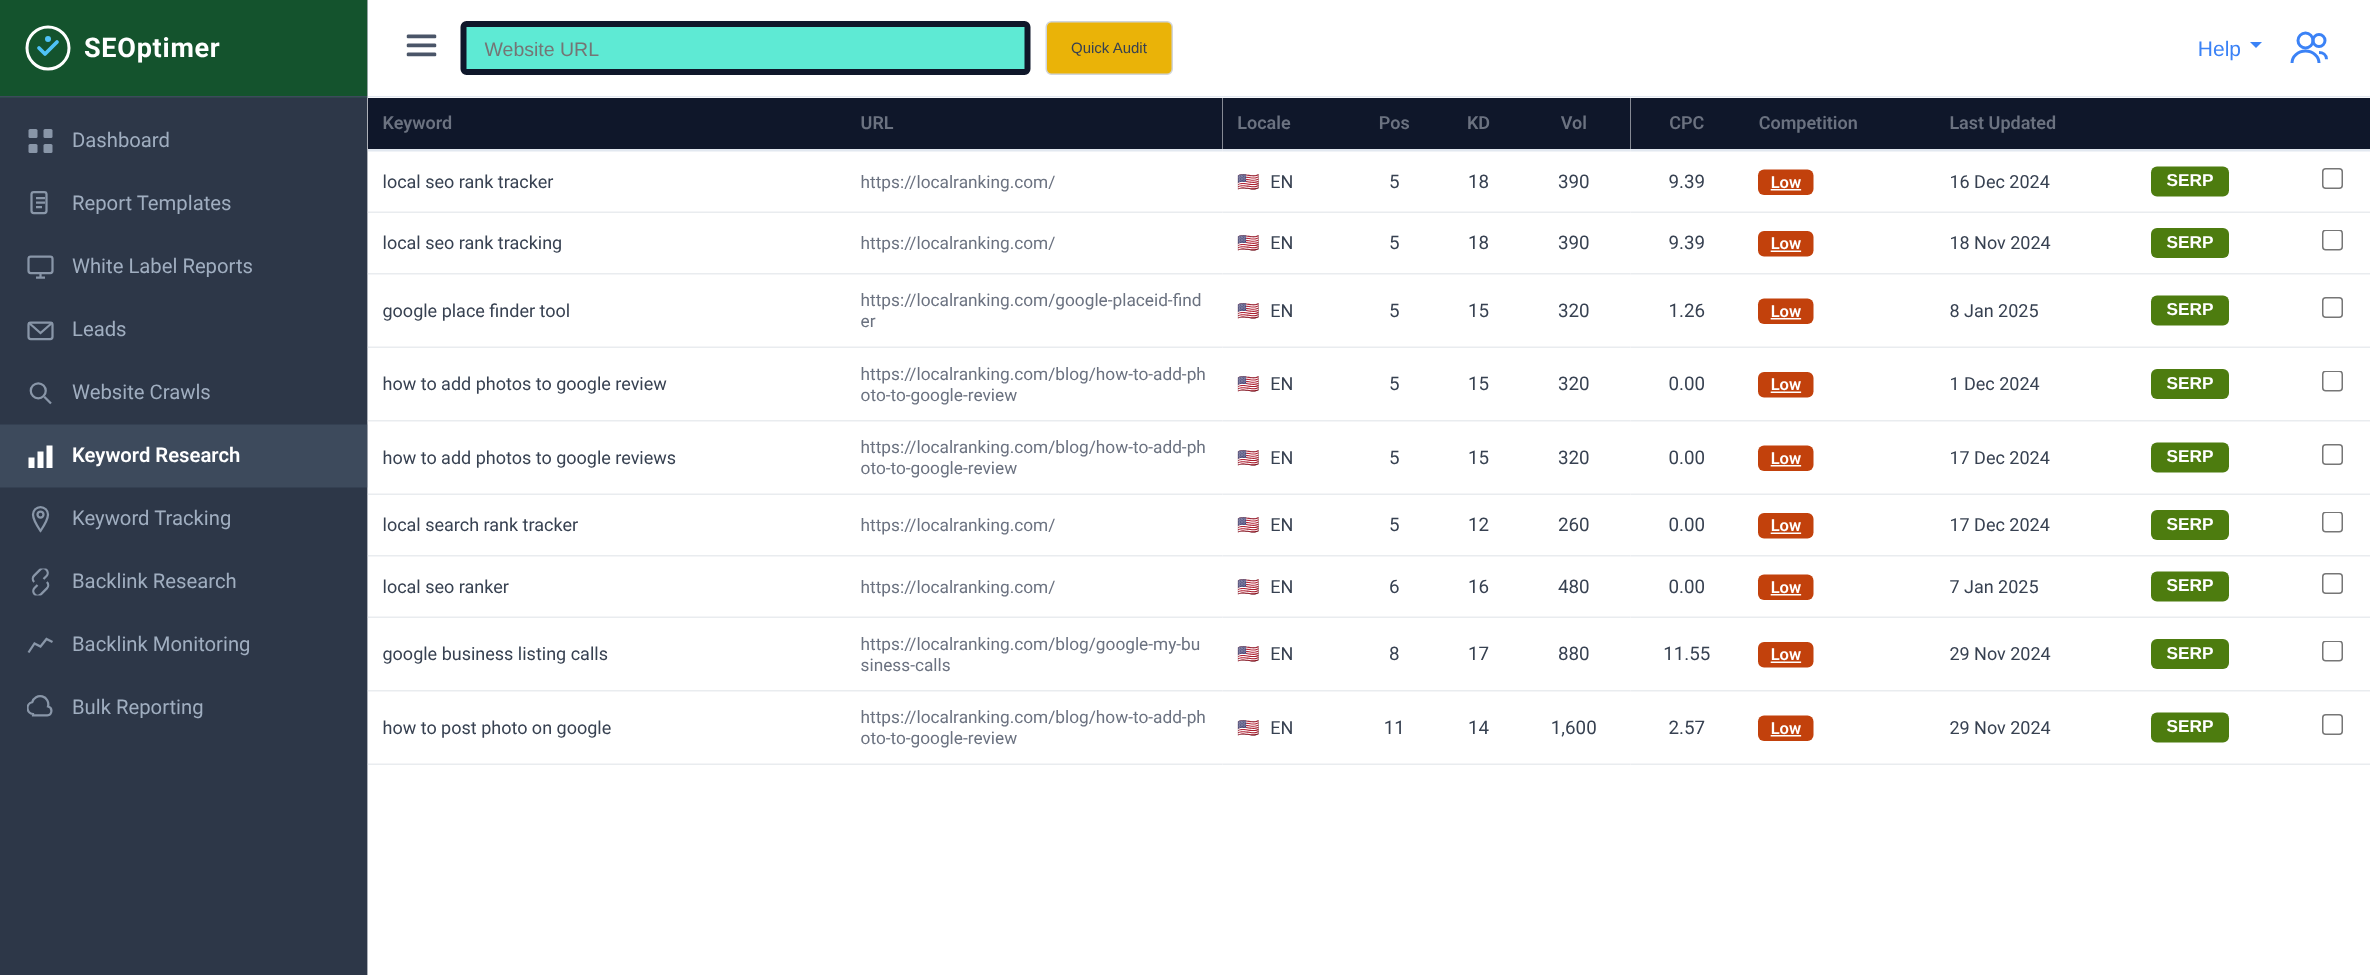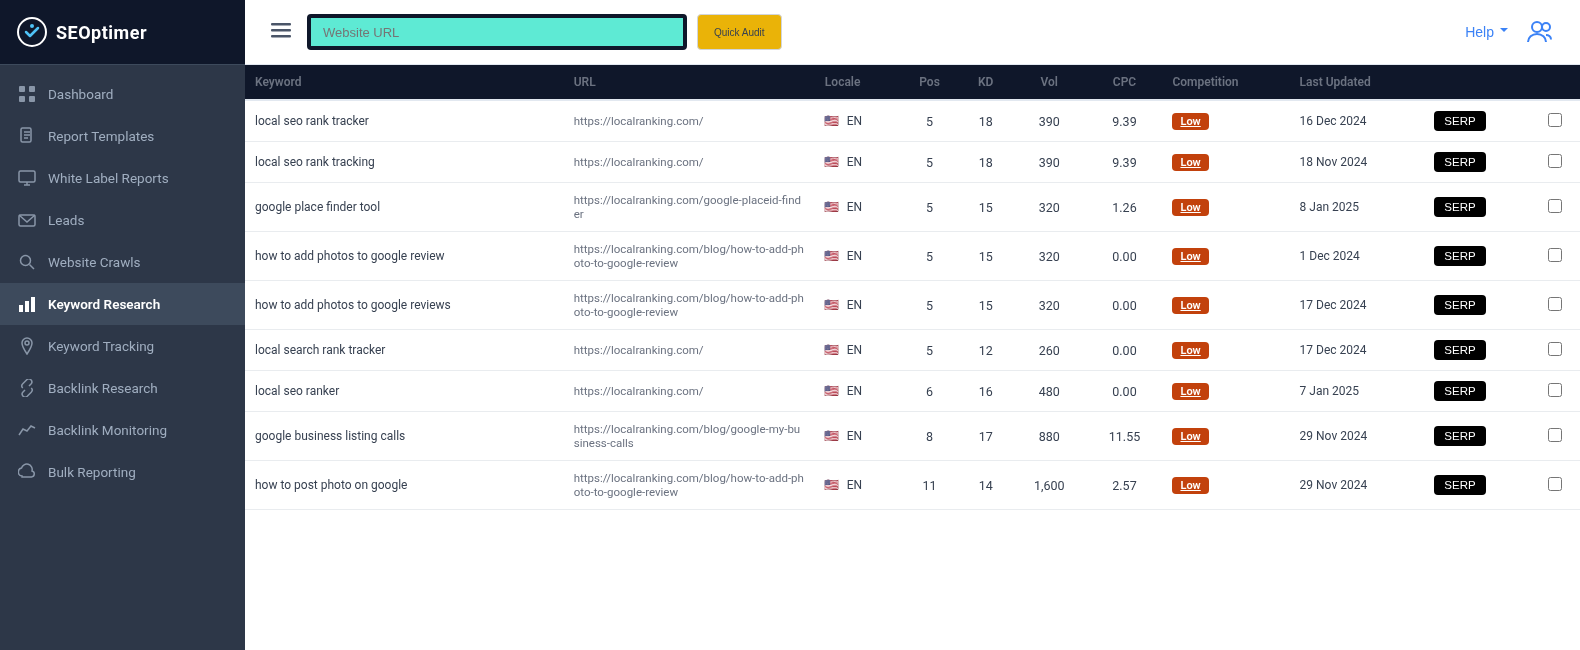--- a/index.html
+++ b/index.html
@@ -13,21 +13,21 @@
       color: #fff;
       display: flex;
       flex-direction: column;
       height: 650px;
       overflow-y: auto;
     }
     .sidebar-logo {
       display: flex;
       align-items: center;
       padding: 14px 16px;
-      background: #0f172a;
+      background: #14532d;
       border-bottom: 1px solid #3d4a5c;
       height: 65px;
     }
     .logo-icon {
       width: 32px;
       height: 32px;
       margin-right: 8px;
     }
     .logo-text {
       font-size: 18px;
@@ -198,28 +198,28 @@
       font-weight: 600;
       display: inline-block;
       text-decoration: underline;
     }
     .date-cell {
       white-space: nowrap;
       color: #374151;
       font-size: 12px;
     }
     .serp-btn {
-      background: #000000;
+      background: #4d7c0f;
       color: #fff;
       border: none;
       border-radius: 4px;
       padding: 4px 10px;
       font-size: 11.5px;
       cursor: pointer;
-      font-weight: 400;
+      font-weight: 700;
     }
     .checkbox-cell {
       text-align: center;
     }
     input[type="checkbox"] {
       width: 14px;
       height: 14px;
       cursor: pointer;
     }
 

